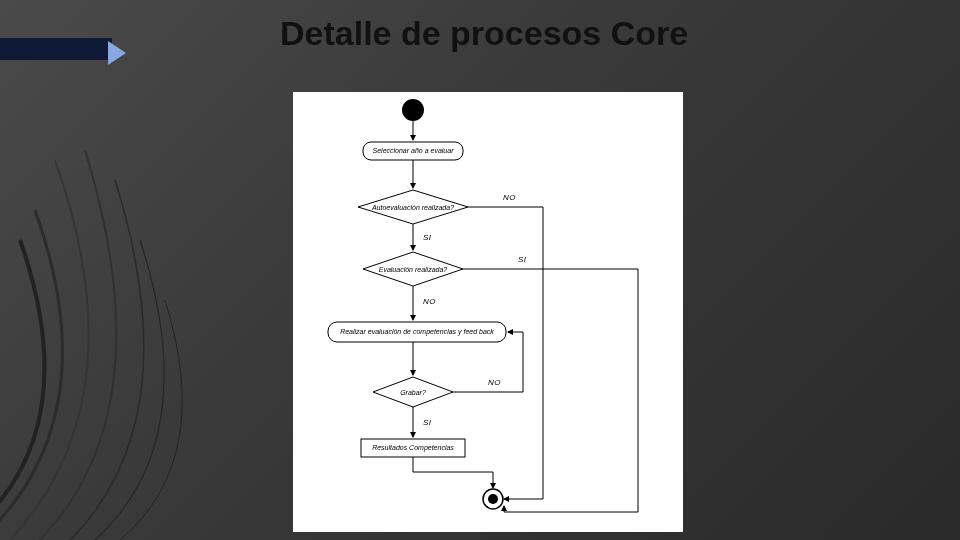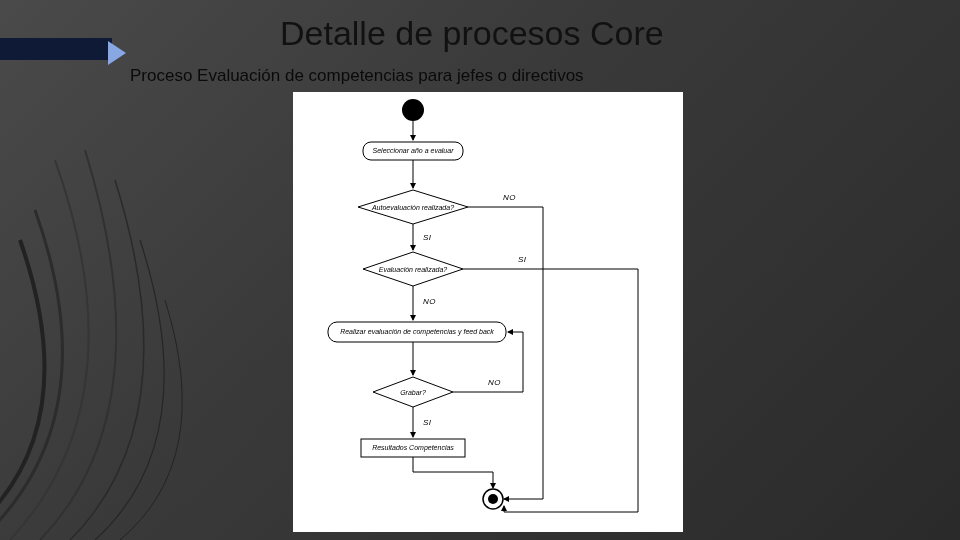--- a/index.html
+++ b/index.html
@@ -26,21 +26,21 @@
   .accent-arrow-inner {
     position: absolute; left: 108px; top: 41px;
     width: 0; height: 0;
     border-top: 12px solid transparent;
     border-bottom: 12px solid transparent;
     border-left: 18px solid #89a8e2;
   }
   
   .title {
     position: absolute; left: 280px; top: 14px;
-    font-size: 34px; font-weight: 400; color: #111;
+    font-size: 34px; font-weight: 700; color: #111;
     background: transparent;
   }
   .subtitle {
     position: absolute; left: 130px; top: 66px;
     font-size: 17px; color: #0a0a0a;
   }
   
   .flow {
     position: absolute; left: 293px; top: 92px;
     width: 390px; height: 440px;
@@ -67,21 +67,20 @@
       <path d="M 120 420 Q 215 340 165 180" stroke="#232323" stroke-width="1" fill="none"></path>
     </svg>
   </div>
 
   <div class="accent">
     <div class="accent-bar"></div>
   </div>
   <div class="accent-arrow-inner"></div>
 
   <div class="title">Detalle de procesos Core</div>
-  <div class="subtitle">Proceso Evaluación de competencias para jefes o directivos</div>
 
   <div class="flow">
     <svg viewBox="0 0 390 440">
       <defs>
         <marker id="ah" markerWidth="6" markerHeight="6" refX="5" refY="3" orient="auto">
           <path d="M0,0 L6,3 L0,6 Z" fill="#000"></path>
         </marker>
       </defs>
 
       <circle cx="120" cy="18" r="11" fill="#000"></circle>

